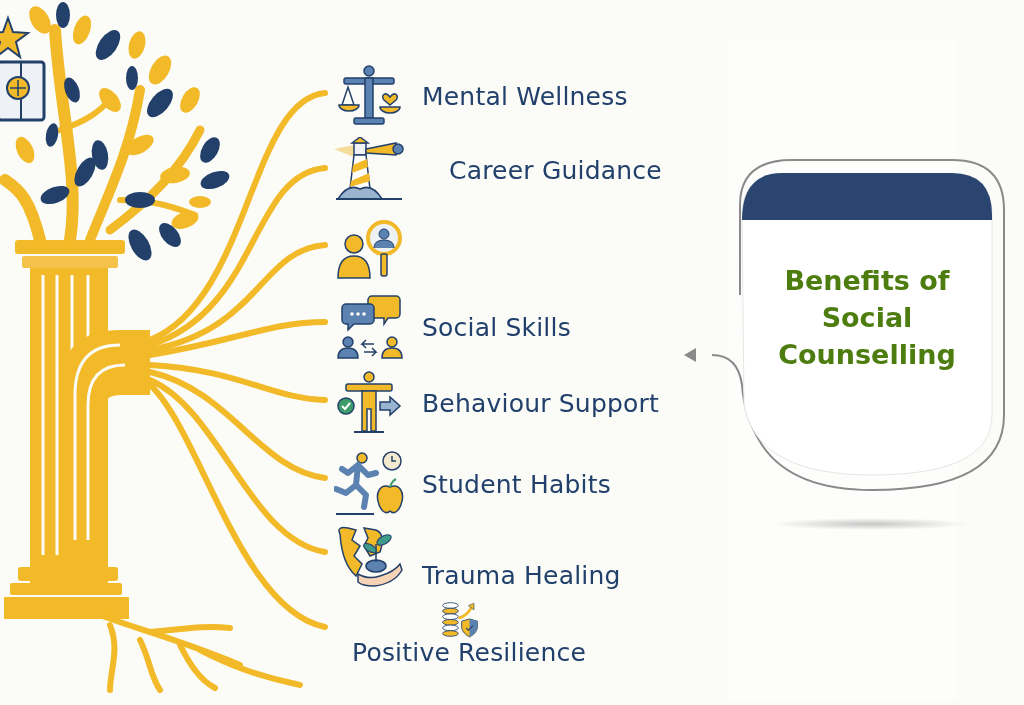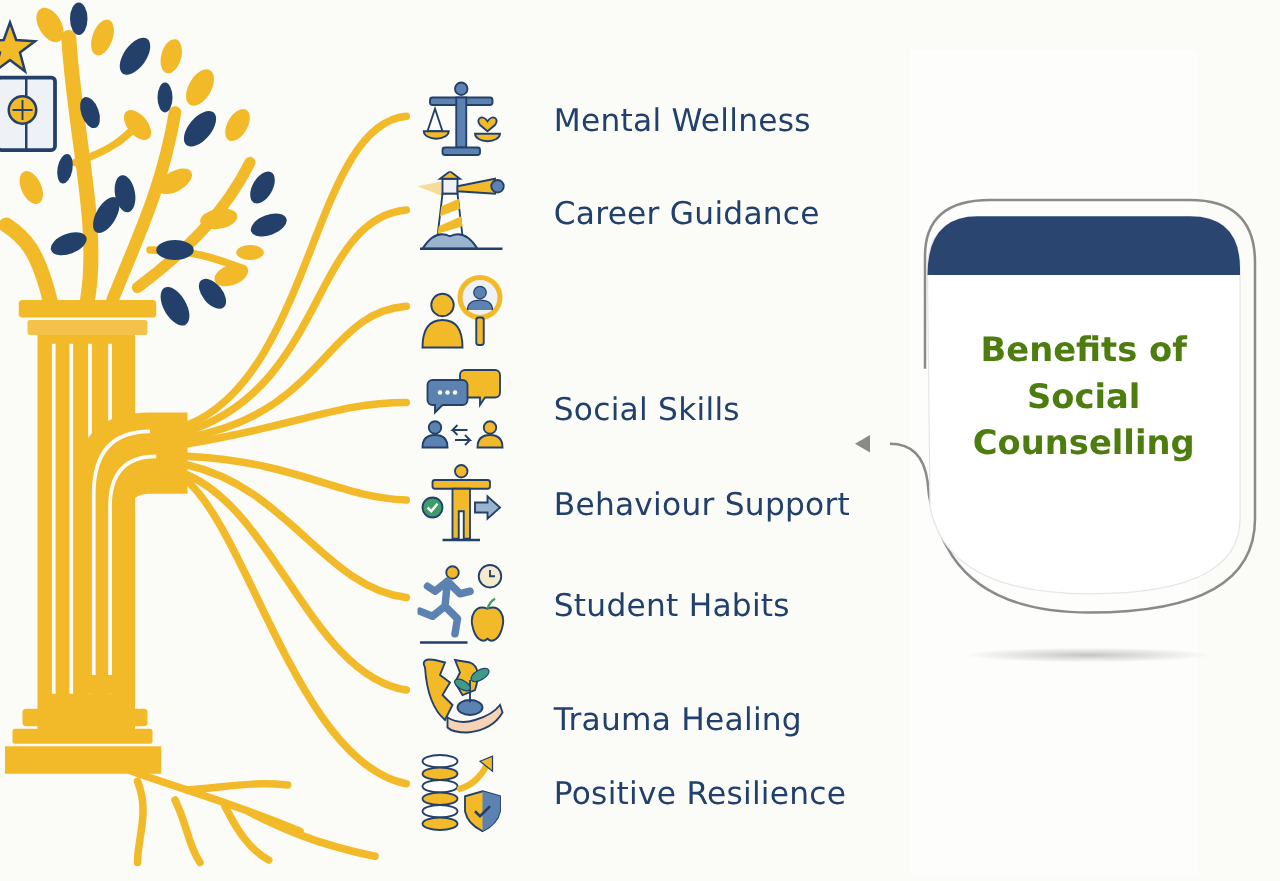--- a/index.html
+++ b/index.html
@@ -12,21 +12,21 @@
     .panel-bg {
       position: absolute; left: 728px; top: 40px; width: 230px; height: 660px;
       background: #fdfdfc;
     }
     .art { position: absolute; left: 0; top: 0; }
     .item {
       position: absolute; left: 334px; height: 66px; display: flex; align-items: center;
     }
     .item .icon { width: 70px; height: 66px; display: block; }
     .item .label {
-      margin-left: 39px; color: #22406c; font-size: 25px; letter-spacing: 0.2px;
+      margin-left: 18px; color: #22406c; font-size: 25px; letter-spacing: 0.2px;
       white-space: nowrap;
     }
     .callout { position: absolute; left: 682px; top: 155px; width: 330px; height: 380px; }
     .callout-title {
       position: absolute; left: 762px; top: 262px; width: 210px; text-align: center;
       color: #4d7c0f; font-weight: bold; font-size: 27px; line-height: 37px;
       font-family: "DejaVu Sans", sans-serif;
     }
     .shadow-ellipse {
       position: absolute; left: 770px; top: 518px; width: 200px; height: 12px;
@@ -133,21 +133,21 @@
       <rect x="31" y="15" width="8" height="40" fill="#5b82b0" stroke="#23406b" stroke-width="1.5"></rect>
       <rect x="20" y="55" width="30" height="6" rx="2" fill="#5b82b0" stroke="#23406b" stroke-width="1.5"></rect>
       <path d="M8 42 L14 24 L20 42 Z" fill="none" stroke="#23406b" stroke-width="1.5"></path>
       <path d="M5 42 h20 a10 6 0 0 1 -20 0z" fill="#f2b928" stroke="#23406b" stroke-width="1.5"></path>
       <path d="M56 34 c-4 -6 -10 -2 -6 3 l6 5 l6 -5 c4 -5 -2 -9 -6 -3z" fill="#f2b928" stroke="#23406b" stroke-width="1.5"></path>
       <path d="M46 44 h20 a10 6 0 0 1 -20 0z" fill="#f2b928" stroke="#23406b" stroke-width="1.5"></path>
     </svg>
     <span class="label">Mental Wellness</span>
   </div>
 
-  <div class="item" style="top:137px;">
+  <div class="item" style="top:137px;gap:27px;">
     <svg class="icon" viewBox="0 0 70 66">
       <path d="M0 12 L20 8 L20 20 Z" fill="#f5dc9a"></path>
       <rect x="20" y="6" width="12" height="12" fill="#eef1f6" stroke="#23406b" stroke-width="1.5"></rect>
       <path d="M18 6 L26 0 L34 6 Z" fill="#f2b928" stroke="#23406b" stroke-width="1.5"></path>
       <path d="M32 12 L62 6 L62 18 L32 16 Z" fill="#f2b928" stroke="#23406b" stroke-width="1.5"></path>
       <circle cx="64" cy="12" r="5" fill="#5b82b0" stroke="#23406b" stroke-width="1.5"></circle>
       <path d="M20 18 L32 18 L36 52 L16 52 Z" fill="#fff" stroke="#23406b" stroke-width="1.5"></path>
       <path d="M19 28 L33 22 L34 30 L18 36 Z" fill="#f2b928"></path>
       <path d="M17 44 L35 36 L36 44 L16 50 Z" fill="#f2b928"></path>
       <path d="M4 62 Q14 46 26 52 Q38 46 48 62 Z" fill="#9ab3cf" stroke="#23406b" stroke-width="1.5"></path>
@@ -216,21 +216,21 @@
       <path d="M30 4 L42 6 Q52 10 46 28 L36 32 L30 22 L34 14 Z" fill="#f2b928" stroke="#23406b" stroke-width="1.5"></path>
       <ellipse cx="42" cy="42" rx="10" ry="6" fill="#5b82b0" stroke="#23406b" stroke-width="1.5"></ellipse>
       <path d="M42 38 V20" stroke="#23406b" stroke-width="1.5"></path>
       <ellipse cx="50" cy="16" rx="8" ry="4" transform="rotate(-30 50 16)" fill="#3e9b8a" stroke="#23406b" stroke-width="1"></ellipse>
       <ellipse cx="36" cy="24" rx="7" ry="3.5" transform="rotate(30 36 24)" fill="#3e9b8a" stroke="#23406b" stroke-width="1"></ellipse>
       <path d="M24 50 Q34 56 46 52 Q60 48 66 40 L68 46 Q60 60 40 62 Q28 62 24 58 Z" fill="#f7d3b5" stroke="#23406b" stroke-width="1.5"></path>
     </svg>
     <span class="label">Trauma Healing</span>
   </div>
 
-  <div class="item" style="top:601px;">
+  <div class="item" style="top:601px;flex-direction:column;">
     <svg class="icon" viewBox="0 0 70 66">
       <g fill="#f2b928" stroke="#23406b" stroke-width="1.5">
         <ellipse cx="18" cy="8" rx="14" ry="5" fill="#fff"></ellipse>
         <ellipse cx="18" cy="18" rx="14" ry="5"></ellipse>
         <ellipse cx="18" cy="28" rx="14" ry="5" fill="#fff"></ellipse>
         <ellipse cx="18" cy="38" rx="14" ry="5"></ellipse>
         <ellipse cx="18" cy="48" rx="14" ry="5" fill="#fff"></ellipse>
         <ellipse cx="18" cy="58" rx="14" ry="5"></ellipse>
       </g>
       <path d="M34 30 Q48 26 56 10" fill="none" stroke="#f2b928" stroke-width="5" stroke-linecap="round"></path>

